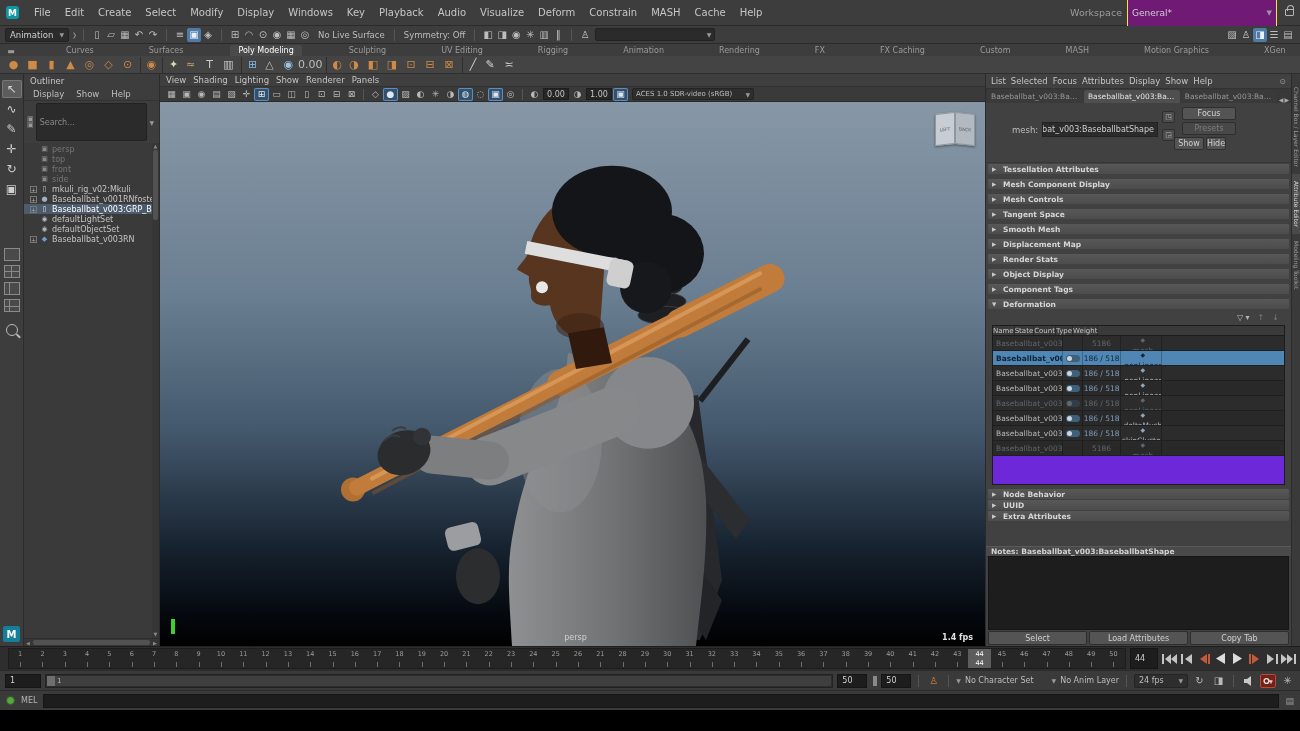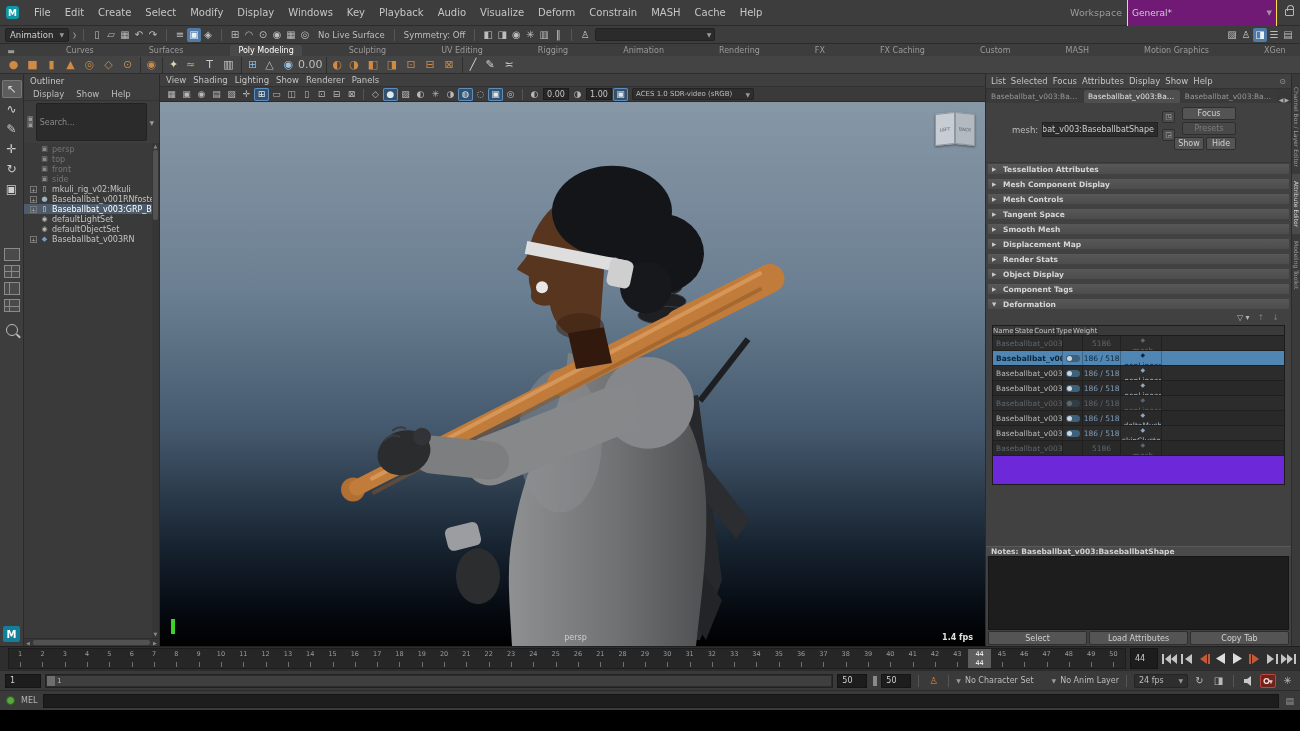--- a/index.html
+++ b/index.html
@@ -625,21 +625,21 @@
         </div>
       </div>
       <div class="ae-head">
         <span class="ae-meshlabel">mesh:</span>
         <div class="ae-meshfield">Baseballbat_v003:BaseballbatShape</div>
         <span class="ae-minibtn" style="left:176px;top:8px;">◳</span>
         <span class="ae-minibtn" style="left:176px;top:26px;">◲</span>
         <div class="ae-btn" style="left:196px;top:4px;width:54px;height:13px;">Focus</div>
         <div class="ae-btn disabled" style="left:196px;top:19px;width:54px;height:13px;">Presets</div>
         <div class="ae-btn" style="left:188px;top:34px;width:30px;height:13px;">Show</div>
-        <div class="ae-btn" style="left:220px;top:34px;width:30px;height:13px;">Hide</div>
+        <div class="ae-btn" style="left:220px;top:34px;width:20px;height:13px;">Hide</div>
       </div>
       <div class="ae-sections">
 
           <div class="sec">
             <span class="arr">▶</span>
             <span class="lbl">Tessellation Attributes</span>
           </div>
 
           <div class="sec">
             <span class="arr">▶</span>
@@ -796,20 +796,37 @@
               <div class="c cw-state"></div>
               <div class="c count cw-count">5186</div>
               <div class="c type cw-type">
                 <span class="tdiamond">◆</span>
                 <span>mesh</span>
               </div>
               <div class="c cw-weight"></div>
             </div>
           </div>
       </div>
+      <div class="ae-bottom-secs">
+
+          <div class="sec">
+            <span class="arr">▶</span>
+            <span class="lbl">Node Behavior</span>
+          </div>
+
+          <div class="sec">
+            <span class="arr">▶</span>
+            <span class="lbl">UUID</span>
+          </div>
+
+          <div class="sec">
+            <span class="arr">▶</span>
+            <span class="lbl">Extra Attributes</span>
+          </div>
+        </div>
       <div class="ae-flex"></div>
       <div class="notes-bar">
         <span class="lbl">Notes: Baseballbat_v003:BaseballbatShape</span>
       </div>
       <div class="notes-area"></div>
       <div class="ae-footer">
 
       <div class="fbtn">Select</div>
           <div class="fbtn">Load Attributes</div>
           <div class="fbtn">Copy Tab</div>

